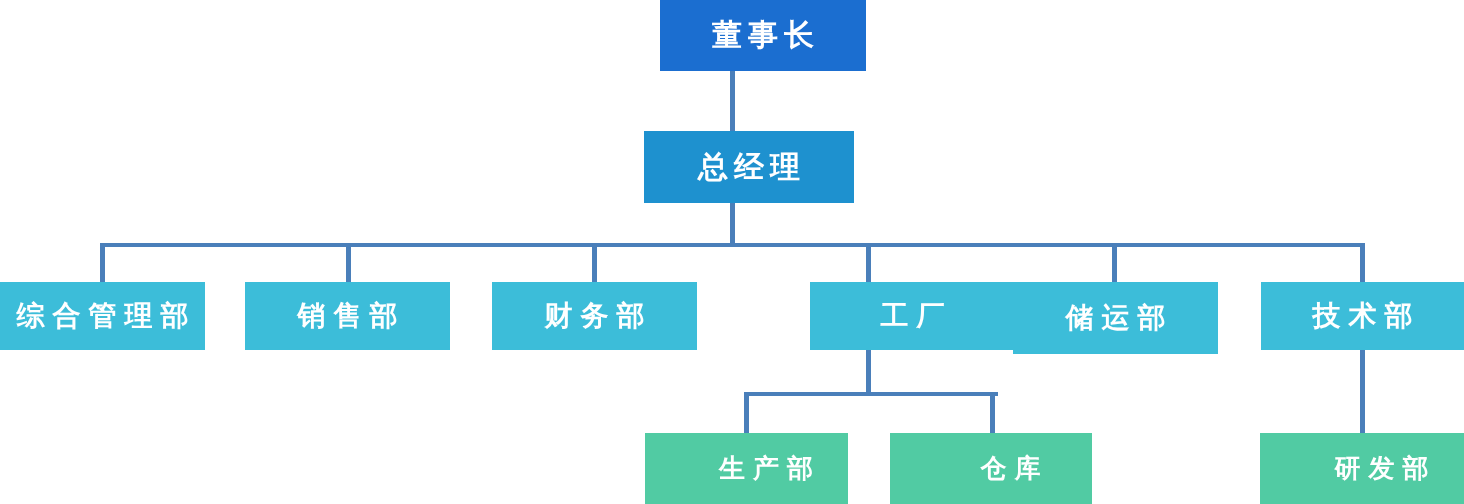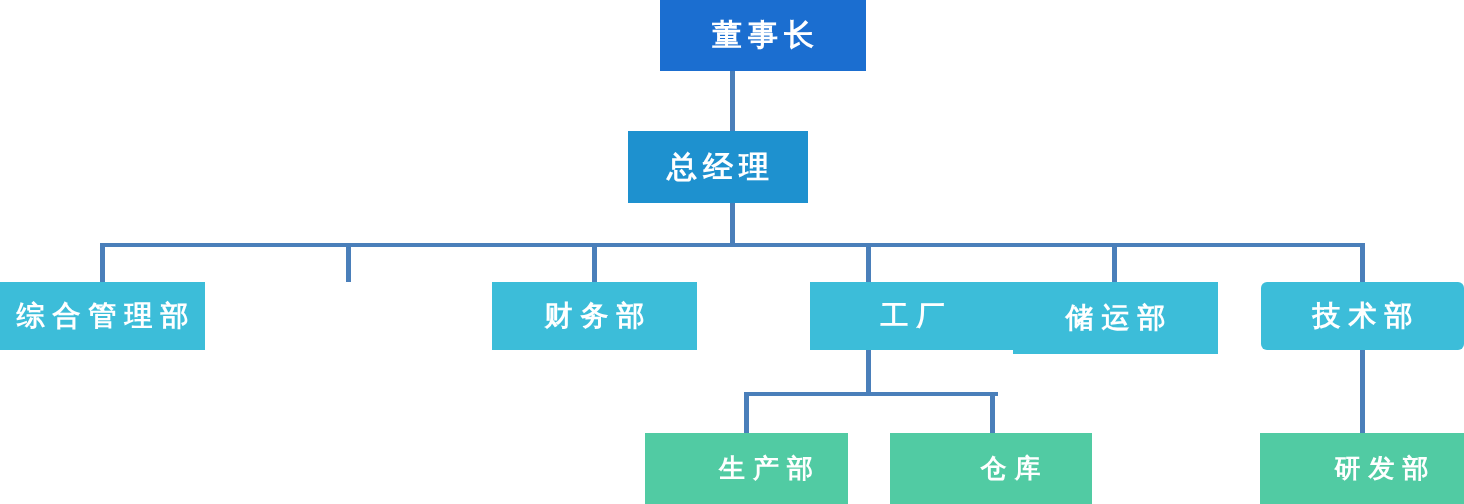--- a/index.html
+++ b/index.html
@@ -29,27 +29,27 @@
   .lvl2 { background: var(--level2, #1e91cf); font-size: 30px; letter-spacing: 6px; text-indent: 6px; }
   .lvl3 { background: var(--level3, #3cbdd9); font-size: 28px; letter-spacing: 8px; text-indent: 8px; }
   .lvl4 { background: var(--level4, #51cba3); font-size: 26px; letter-spacing: 8px; text-indent: 8px; padding-left: 39px; }
   .line {
     position: absolute;
     background: var(--connector, #4a7fba);
   }
 
   
   .n-chairman   { left: 628px;  top: 0px;   width: 206px; height: 71px; }
-  .n-gm         { left: 628px;  top: 131px; width: 180px; height: 72px; }
+  .n-gm         { left: 644px;  top: 131px; width: 210px; height: 72px; }
   .n-admin      { left: 0px;    top: 282px; width: 205px; height: 68px; }
   .n-sales      { left: 245px;  top: 282px; width: 205px; height: 68px; }
   .n-finance    { left: 492px;  top: 282px; width: 205px; height: 68px; }
   .n-factory    { left: 810px;  top: 282px; width: 205px; height: 68px; }
   .n-storage    { left: 1013px; top: 282px; width: 205px; height: 72px; }
-  .n-tech       { left: 1261px; top: 282px; width: 203px; height: 68px; border-radius: 6px; }
+  .n-tech       { left: 1261px; top: 282px; width: 203px; height: 68px; }
   .n-production { left: 645px;  top: 433px; width: 203px; height: 71px; }
   .n-warehouse  { left: 890px;  top: 433px; width: 202px; height: 71px; }
   .n-rnd        { left: 1260px; top: 433px; width: 204px; height: 71px; font-family: Liberation Mono, monospace; }
 
   
   .l-v1    { left: 730px;  top: 71px;  width: 5px;    height: 60px; }
   .l-v2    { left: 730px;  top: 203px; width: 5px;    height: 40px; }
   .l-bus   { left: 101px;  top: 243px; width: 1263px; height: 4px;  }
   .l-d1    { left: 100px;  top: 243px; width: 5px;    height: 39px; }
   .l-d2    { left: 346px;  top: 243px; width: 5px;    height: 39px; }
@@ -79,20 +79,21 @@
   <div class="line l-d6"></div>
   <div class="line l-f-v"></div>
   <div class="line l-f-bus"></div>
   <div class="line l-f-d1"></div>
   <div class="line l-f-d2"></div>
   <div class="line l-t-v"></div>
 
   <div class="node lvl1 n-chairman">董事长</div>
   <div class="node lvl2 n-gm">总经理</div>
   <div class="node lvl3 n-admin">综合管理部</div>
+  <div class="node lvl3 n-sales">销售部</div>
   <div class="node lvl3 n-finance">财务部</div>
   <div class="node lvl3 n-factory">工厂</div>
   <div class="node lvl3 n-storage">储运部</div>
   <div class="node lvl3 n-tech">技术部</div>
   <div class="node lvl4 n-production">生产部</div>
   <div class="node lvl4 n-warehouse">仓库</div>
   <div class="node lvl4 n-rnd">研发部</div>
 
 </div>
 

